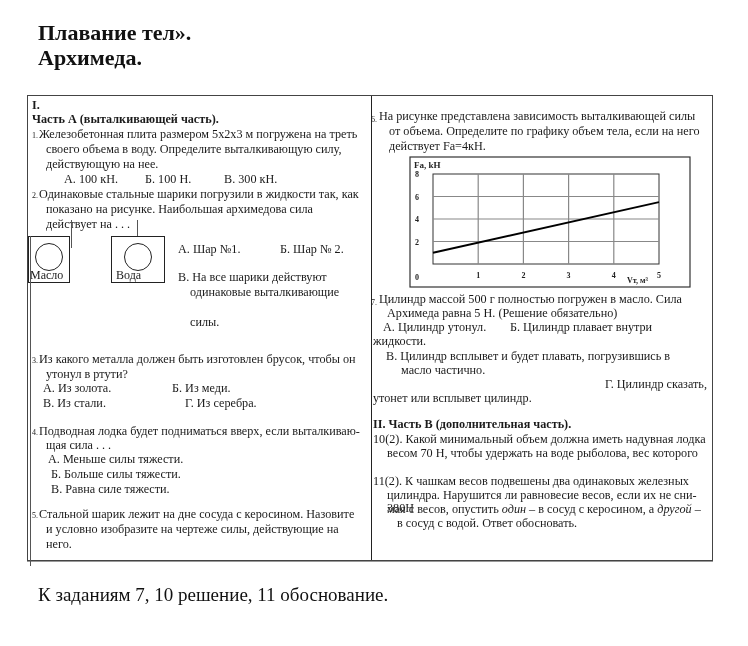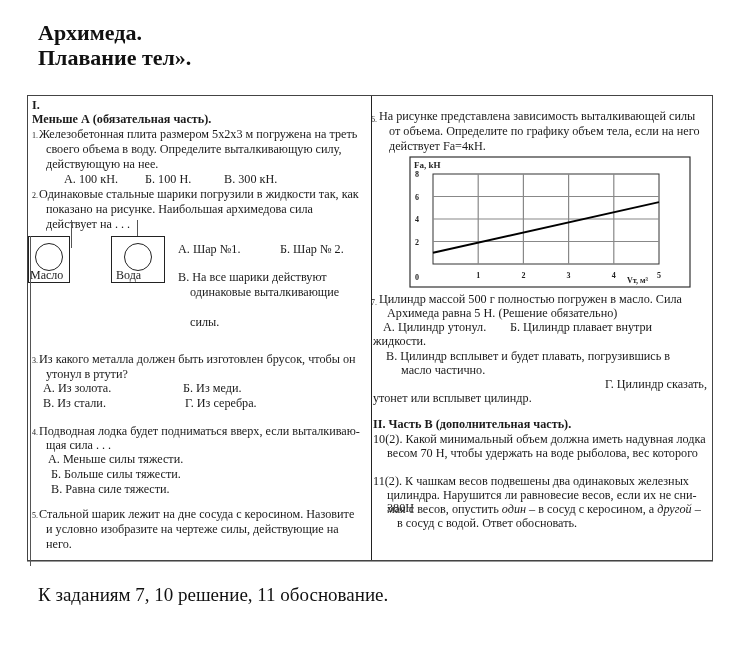--- a/index.html
+++ b/index.html
@@ -25,29 +25,29 @@
   .ball { position: absolute; width: 26px; height: 26px; border: 1px solid #222; border-radius: 50%; left: 6px; top: 6px; }
   .thread { position: absolute; width: 1px; background: #555; }
   .vlabel { position: absolute; font-size: 12px; left: 1px; bottom: -1px; }
   .footer { position: absolute; left: 38px; top: 584px; font-size: 19px; line-height: 22px; color: #111; }
   svg text { font-family: "Liberation Serif", serif; }
 </style>
 </head>
 <body>
 
 <div class="title">
+  <div>Плавание тел».</div>
   <div>Архимеда.</div>
-  <div>Плавание тел».</div>
 </div>
 
 <div class="sheet">
   <div class="divider"></div>
 
   <div class="t b" style="left:4px;top:2px;">I.</div>
-  <div class="t b" style="left:4px;top:16px;">Меньше А (обязательная часть).</div>
+  <div class="t b" style="left:4px;top:16px;">Часть А (выталкивающей часть).</div>
 
   <div>
     <span class="t num" style="left:4px;top:33px;">1.</span>
     <div class="t" style="left:11px;top:31px;">Железобетонная плита размером 5х2х3 м погружена на треть</div>
     <div class="t" style="left:18px;top:46px;text-align:center;">своего объема в воду. Определите выталкивающую силу,</div>
     <div class="t" style="left:18px;top:61px;">действующую на нее.</div>
     <div class="t" style="left:36px;top:76px;">А. 100 кН.</div>
     <div class="t" style="left:117px;top:76px;">Б. 100 Н.</div>
     <div class="t" style="left:196px;top:76px;">В.  300 кН.</div>
   </div>
@@ -75,21 +75,21 @@
     <div class="t" style="left:150px;top:174px;">В. На все шарики действуют</div>
     <div class="t" style="left:162px;top:189px;">одинаковые выталкивающие</div>
     <div class="t" style="left:162px;top:219px;">силы.</div>
   </div>
 
   <div>
     <span class="t num" style="left:4px;top:258px;">3.</span>
     <div class="t" style="left:11px;top:256px;">Из какого металла должен быть изготовлен брусок, чтобы он</div>
     <div class="t" style="left:18px;top:271px;">утонул в ртути?</div>
     <div class="t" style="left:15px;top:285px;">А. Из золота.</div>
-    <div class="t" style="left:155px;top:285px;">Б. Из меди.</div>
+    <div class="t" style="left:144px;top:285px;">Б. Из меди.</div>
     <div class="t" style="left:15px;top:300px;">В. Из стали.</div>
     <div class="t" style="left:157px;top:300px;">Г. Из серебра.</div>
   </div>
 
   <div>
     <span class="t num" style="left:4px;top:330px;">4.</span>
     <div class="t" style="left:11px;top:328px;">Подводная лодка будет подниматься вверх, если выталкиваю-</div>
     <div class="t" style="left:18px;top:342px;">щая сила . . .</div>
     <div class="t" style="left:20px;top:356px;">А. Меньше силы тяжести.</div>
     <div class="t" style="left:23px;top:371px;">Б. Больше силы тяжести.</div>

